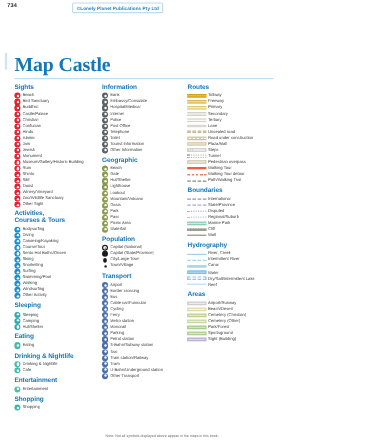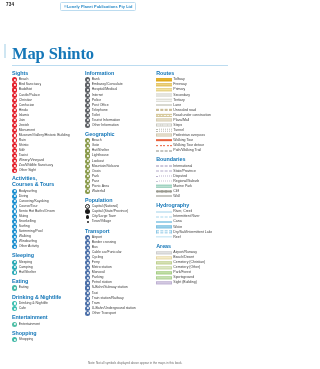--- a/index.html
+++ b/index.html
@@ -212,21 +212,21 @@
 <body>
 
 <div class="page">
 
   <div class="topbar">
     <div class="folio">734</div>
     <div class="copyright">©Lonely Planet Publications Pty Ltd</div>
   </div>
 
   <div class="spine"></div>
-  <h1 class="title">Map Shinto</h1>
+  <h1 class="title">Map Castle</h1>
   <div class="title-rule"></div>
 
   <div class="cols" id="cols">
       <div class="col c1">
         <h2 class="sect">Sights</h2>
         <ul class="items">
           <li class="item">
             <span class="mk sights"></span>
             <span class="lbl">Beach</span>
           </li>

